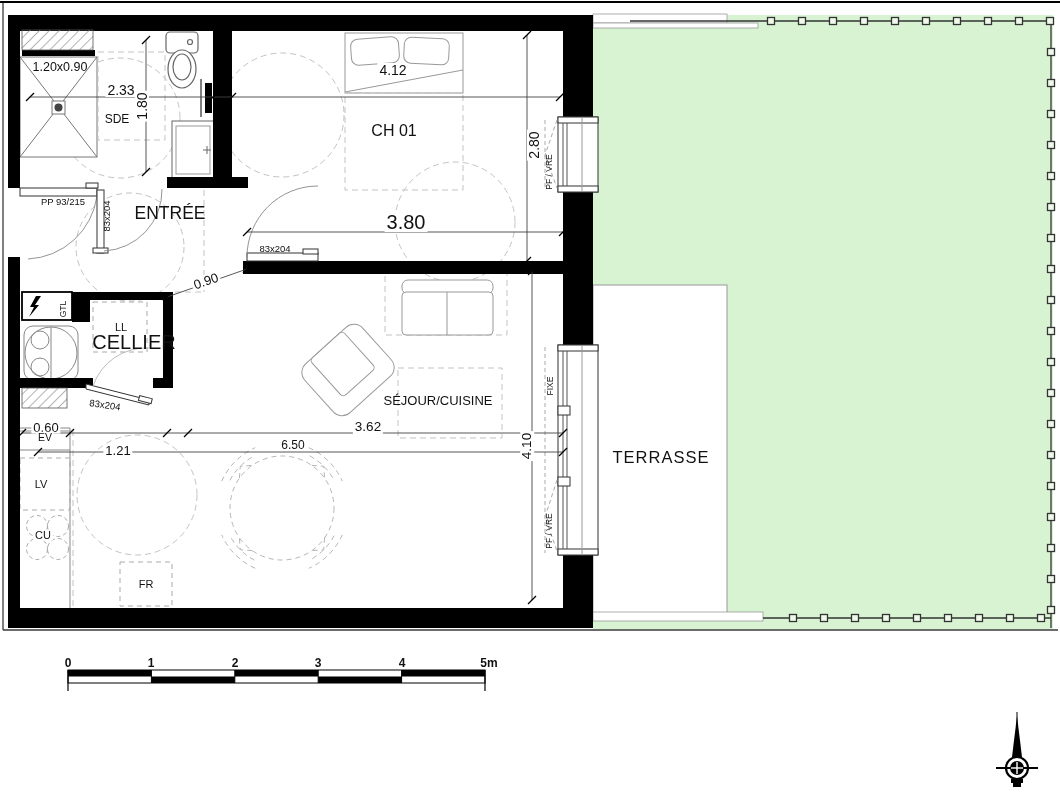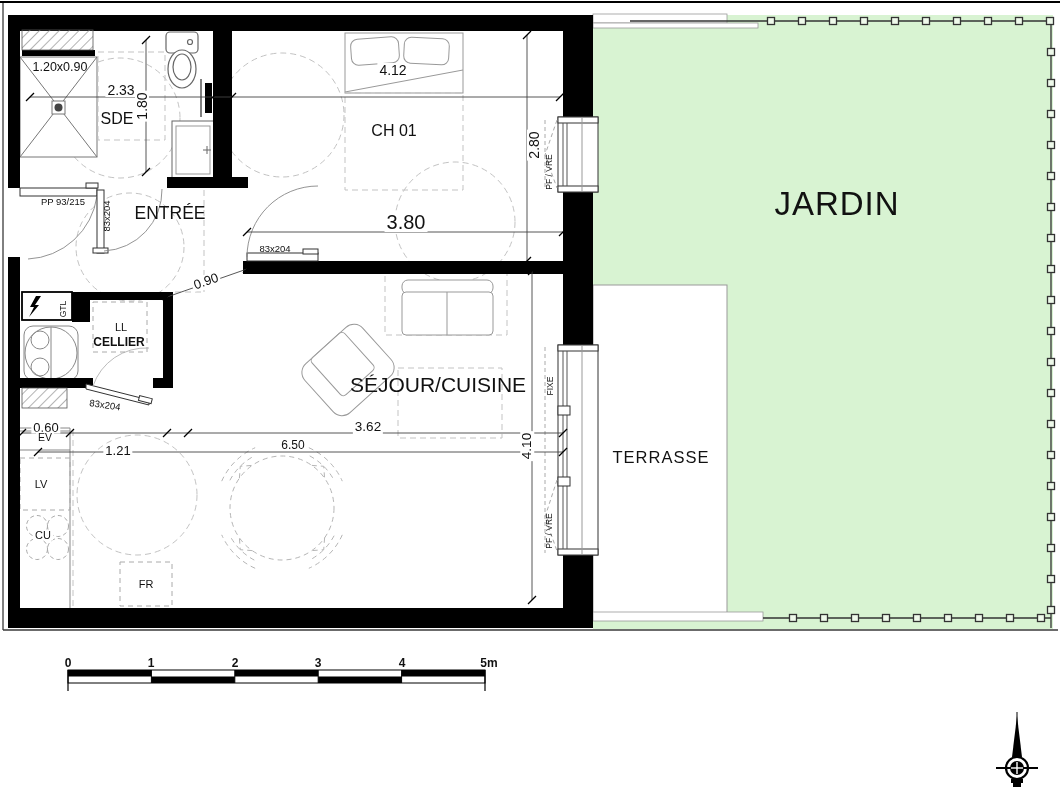--- a/index.html
+++ b/index.html
@@ -305,27 +305,26 @@
     <circle cx="1017" cy="768" r="7" fill="#000"></circle>
     <line x1="996" y1="768" x2="1038" y2="768" stroke="#000" stroke-width="2"></line>
     <line x1="1011" y1="768" x2="1023" y2="768" stroke="#fff" stroke-width="1.4"></line>
     <line x1="1017" y1="762" x2="1017" y2="774" stroke="#fff" stroke-width="1.4"></line>
     <rect x="1011" y="779" width="12" height="4" fill="#000"></rect>
     <rect x="1013" y="783" width="8" height="4" fill="#000"></rect>
   </g>
 </svg>
 
 <div id="labels">
-      <div class="lbl" style="left: 117px; top: 119px; font-size: 16px; transform: translate(-50%, -50%) rotate(0deg);">SDE</div>
+      <div class="lbl" style="left: 117px; top: 119px; font-size: 12px; transform: translate(-50%, -50%) rotate(0deg);">SDE</div>
       <div class="lbl" style="left: 170px; top: 214px; font-size: 17.5px; transform: translate(-50%, -50%) rotate(0deg);">ENTRÉE</div>
       <div class="lbl" style="left: 394px; top: 131px; font-size: 16px; transform: translate(-50%, -50%) rotate(0deg);">CH 01</div>
-      <div class="lbl" style="left: 119px; top: 342px; font-size: 12px; transform: translate(-50%, -50%) rotate(0deg); font-weight: bold;">CELLIER</div>
-      <div class="lbl" style="left: 438px; top: 384px; font-size: 21px; transform: translate(-50%, -50%) rotate(0deg); text-align: right;">SÉJOUR/CUISINE</div>
+      <div class="lbl" style="left: 134px; top: 342px; font-size: 20px; transform: translate(-50%, -50%) rotate(0deg);">CELLIER</div>
+      <div class="lbl" style="left: 438px; top: 400px; font-size: 13px; transform: translate(-50%, -50%) rotate(0deg); text-align: right;">SÉJOUR/CUISINE</div>
       <div class="lbl" style="left: 661px; top: 457px; font-size: 16.5px; letter-spacing: 1px; transform: translate(-50%, -50%) rotate(0deg);">TERRASSE</div>
-      <div class="lbl" style="left: 837px; top: 203px; font-size: 33px; letter-spacing: 1px; transform: translate(-50%, -50%) rotate(0deg);">JARDIN</div>
       <div class="lbl" style="left: 60px; top: 67px; font-size: 12.5px; transform: translate(-50%, -50%) rotate(0deg);">1.20x0.90</div>
       <div class="lbl bg" style="left: 121px; top: 90px; font-size: 14px; transform: translate(-50%, -50%) rotate(0deg);">2.33</div>
       <div class="lbl bg" style="left: 142px; top: 106px; font-size: 14px; transform: translate(-50%, -50%) rotate(-90deg);">1.80</div>
       <div class="lbl bg" style="left: 393px; top: 70px; font-size: 14px; transform: translate(-50%, -50%) rotate(0deg);">4.12</div>
       <div class="lbl bg" style="left: 534px; top: 145px; font-size: 14px; transform: translate(-50%, -50%) rotate(-90deg);">2.80</div>
       <div class="lbl bg" style="left: 406px; top: 222px; font-size: 20px; transform: translate(-50%, -50%) rotate(0deg);">3.80</div>
       <div class="lbl bg" style="left: 206px; top: 281px; font-size: 13px; transform: translate(-50%, -50%) rotate(-19deg);">0.90</div>
       <div class="lbl bg" style="left: 46px; top: 427px; font-size: 13px; transform: translate(-50%, -50%) rotate(0deg);">0.60</div>
       <div class="lbl bg" style="left: 118px; top: 450px; font-size: 13px; transform: translate(-50%, -50%) rotate(0deg);">1.21</div>
       <div class="lbl bg" style="left: 368px; top: 427px; font-size: 13.5px; transform: translate(-50%, -50%) rotate(0deg);">3.62</div>

